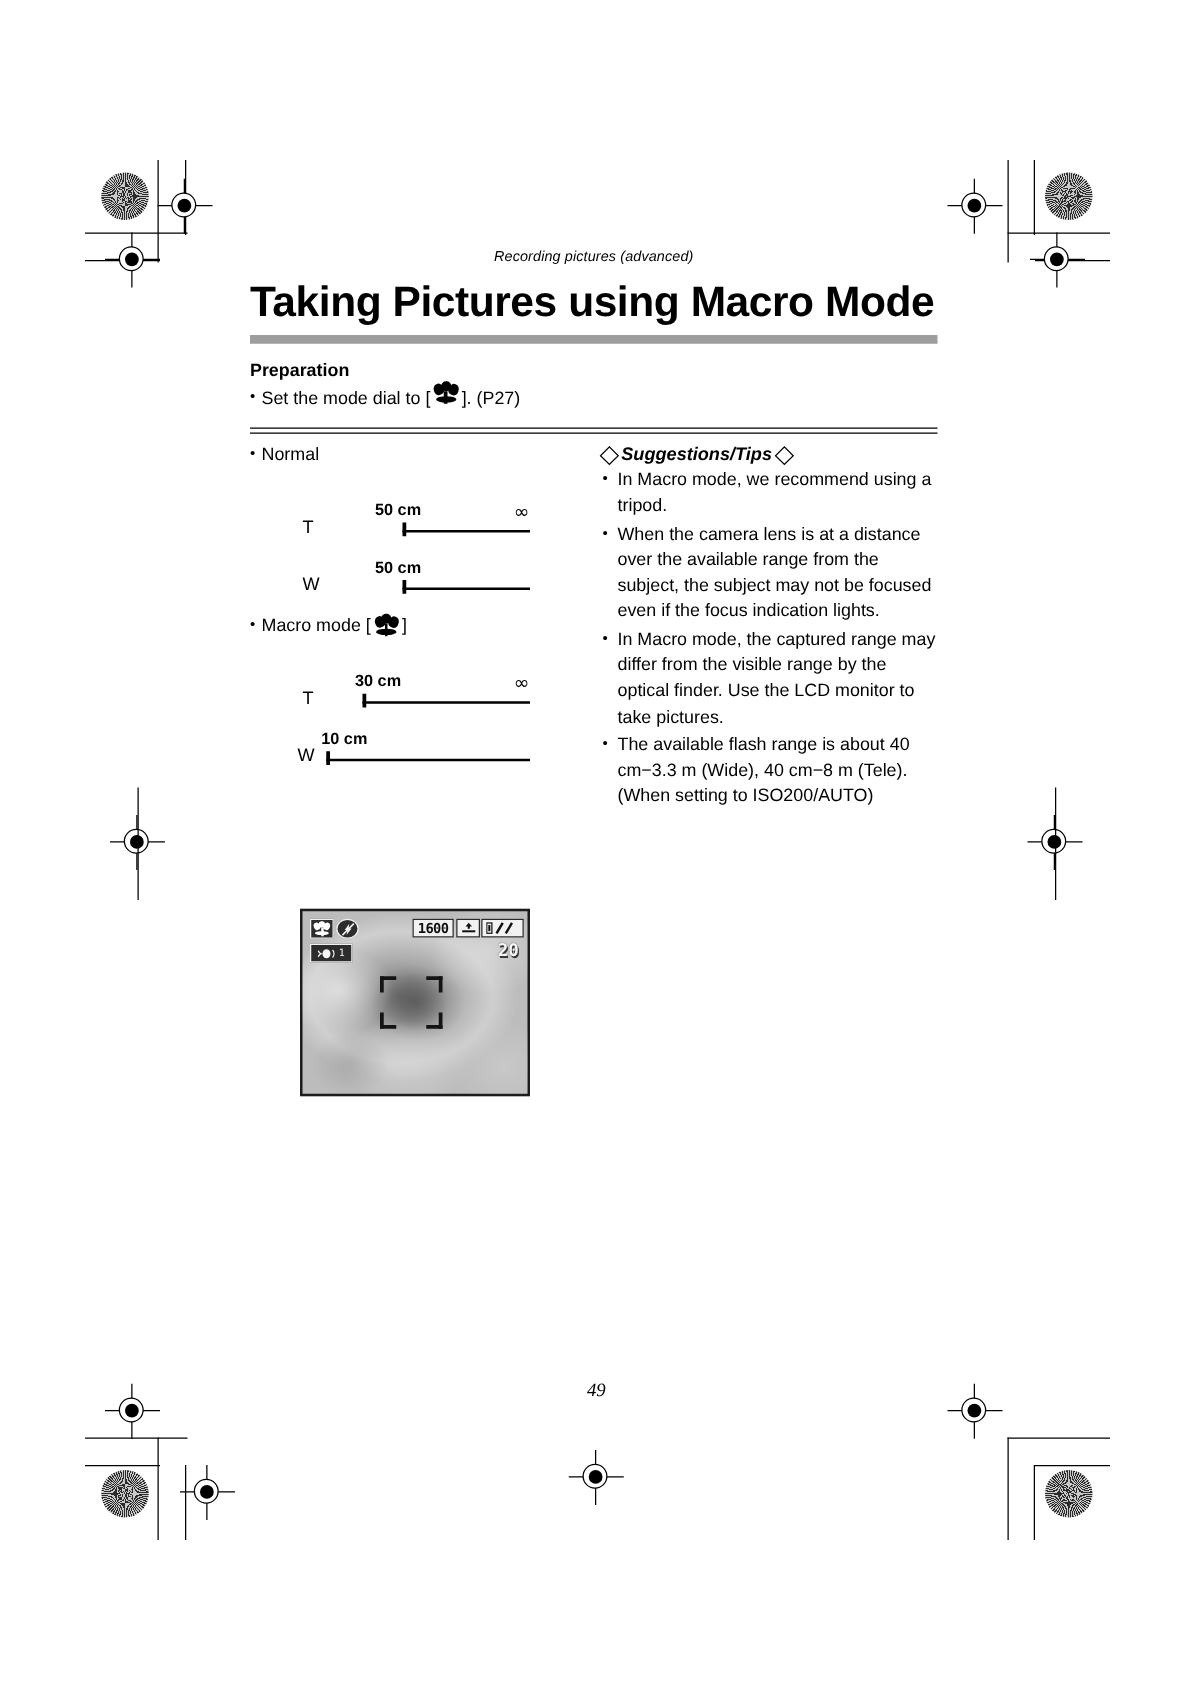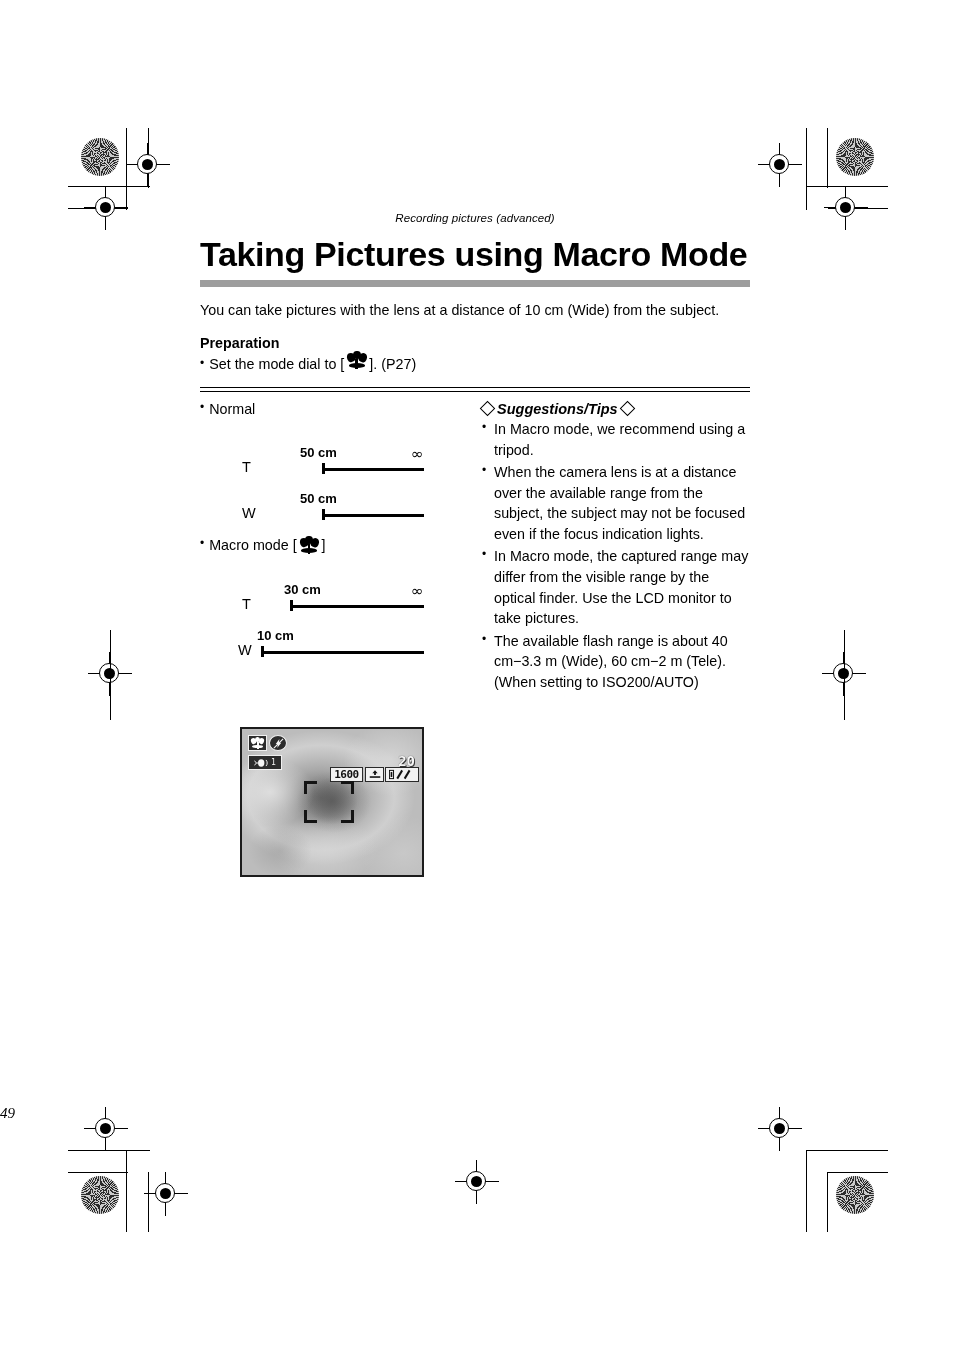--- a/index.html
+++ b/index.html
@@ -84,21 +84,21 @@
   .bookline .mono {
     font-family: "Liberation Mono", monospace;
     font-size: 12.5px;
   }
   .bookline .jp { letter-spacing: 1px; }
 
   
   .content {
     position: absolute;
     left: 200px;
-    top: 212px;
+    top: 200px;
     width: 550px;
   }
 
   .runhead {
     text-align: center;
     font-style: italic;
     font-size: 11.5px;
     font-family: "Liberation Sans", sans-serif;
     margin: 0 0 12px 0;
     letter-spacing: .1px;
@@ -293,21 +293,20 @@
   }
   .osd-box {
     position: absolute;
     background: #f2f2f2;
     border: 1.2px solid #2a2a2a;
     color: #111;
     display: flex;
     align-items: center;
     justify-content: center;
     box-sizing: border-box;
-    margin-top: 32px;
   }
   .osd-dark {
     position: absolute;
     background: #2c2c2c;
     border: 1.2px solid #f0f0f0;
     color: #f5f5f5;
     display: flex;
     align-items: center;
     justify-content: center;
     box-sizing: border-box;
@@ -326,21 +325,21 @@
     position: absolute;
     left: 62px; top: 52px;
     width: 50px; height: 42px;
   }
 
   
   .folio {
     position: absolute;
     left: 0; right: 0;
     top: 1105px;
-    text-align: left;
+    text-align: center;
     font-family: "Liberation Serif", serif;
     font-style: italic;
     font-size: 15px;
   }
 </style>
 </head>
 <body>
 
 <div id="page">
 
@@ -433,21 +432,20 @@
   </div>
 
 
   <div class="content">
 
     <div class="runhead">Recording pictures (advanced)</div>
 
     <h1 class="title">Taking Pictures using Macro Mode</h1>
     <div class="title-rule"></div>
 
-    <p class="body">You can take pictures with the lens at a distance of 10 cm (Wide) from the subject.</p>
 
     <p class="prep-head">Preparation</p>
     <p class="bullet-line">
       <span class="bullet-dot">•</span>
       <span>Set the mode dial to [</span>
       <span class="macro-icon">
         <span class="petal pl"></span>
           <span class="petal pr"></span>
           <span class="petal pc"></span>
         <span class="stem"></span>
@@ -530,21 +528,21 @@
         <div class="li">
           <span class="dot">•</span>
           <span class="txt">When the camera lens is at a distance over the available range from the subject, the subject may not be focused even if the focus indication lights.</span>
         </div>
         <div class="li">
           <span class="dot">•</span>
           <span class="txt">In Macro mode, the captured range may differ from the visible range by the optical finder. Use the LCD monitor to take pictures.</span>
         </div>
         <div class="li">
           <span class="dot">•</span>
-          <span class="txt">The available flash range is about 40 cm−3.3 m (Wide), 60 cm−2 m (Tele). (When setting to ISO200/AUTO)</span>
+          <span class="txt">The available flash range is about 40 cm−3.3 m (Wide), 40 cm−8 m (Tele). (When setting to ISO200/AUTO)</span>
         </div>
       </div>
 
     </div>
   </div>
 
   <div class="lcd">
 
     <div class="petal-sw" style="left:-18px; top:28px; width:92px; height:70px; background:radial-gradient(ellipse at 50% 50%, rgba(228,228,228,.85), rgba(228,228,228,0) 68%);"></div>
     <div class="petal-sw" style="left:100px; top:-6px; width:96px; height:74px; background:radial-gradient(ellipse at 50% 50%, rgba(222,222,222,.7), rgba(222,222,222,0) 68%);"></div>

